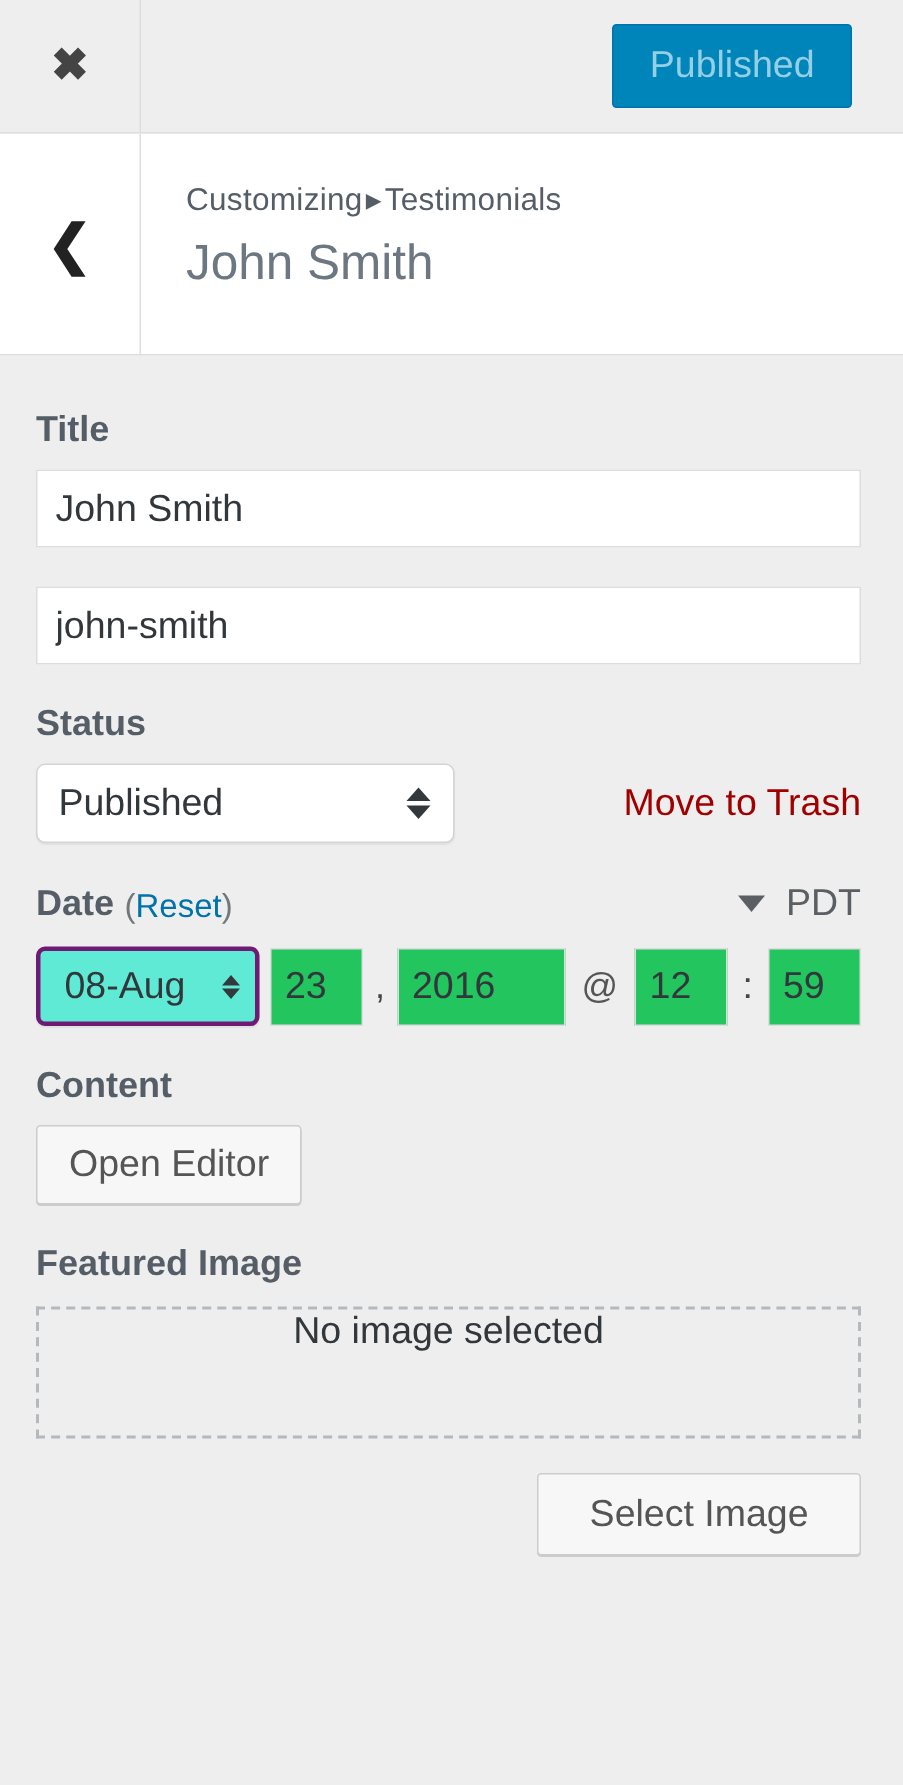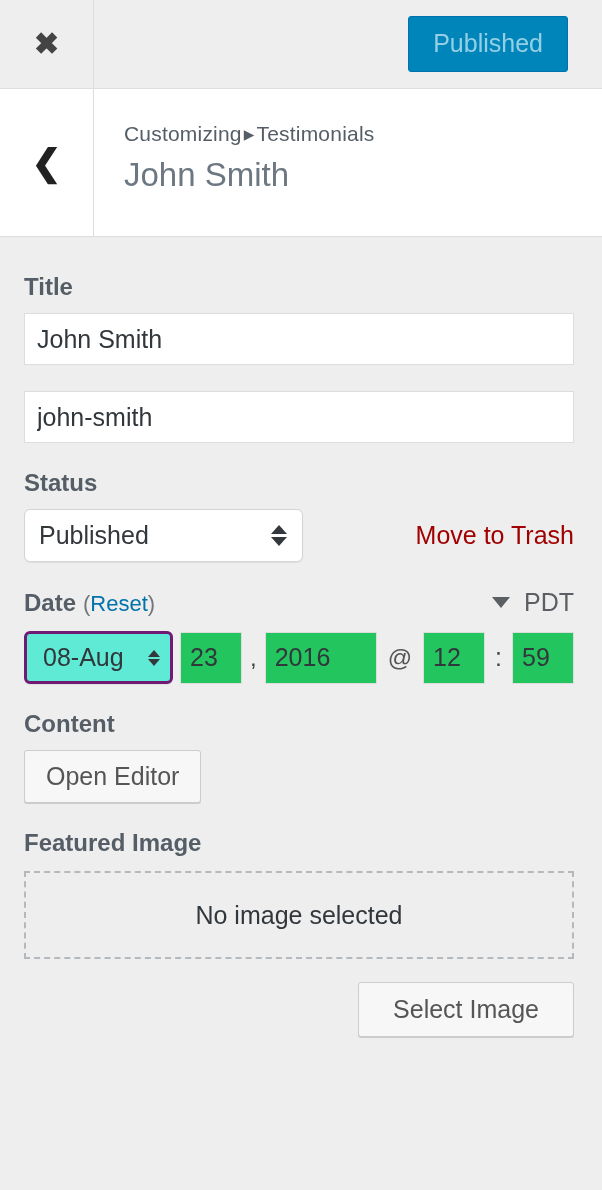--- a/index.html
+++ b/index.html
@@ -325,21 +325,20 @@
     cursor: pointer;
     font-family: "Liberation Sans", sans-serif;
     box-shadow: 0 1px 0 #cccccc;
   }
 
   
   .image-placeholder {
     border: 2px dashed #b4b9be;
     height: 88px;
     display: flex;
-    align-items: center;
     justify-content: center;
     box-sizing: border-box;
     margin-top: 14px;
   }
   .placeholder-text {
     font-size: 25px;
     color: #32373c;
   }
   .select-image-row {
     display: flex;

